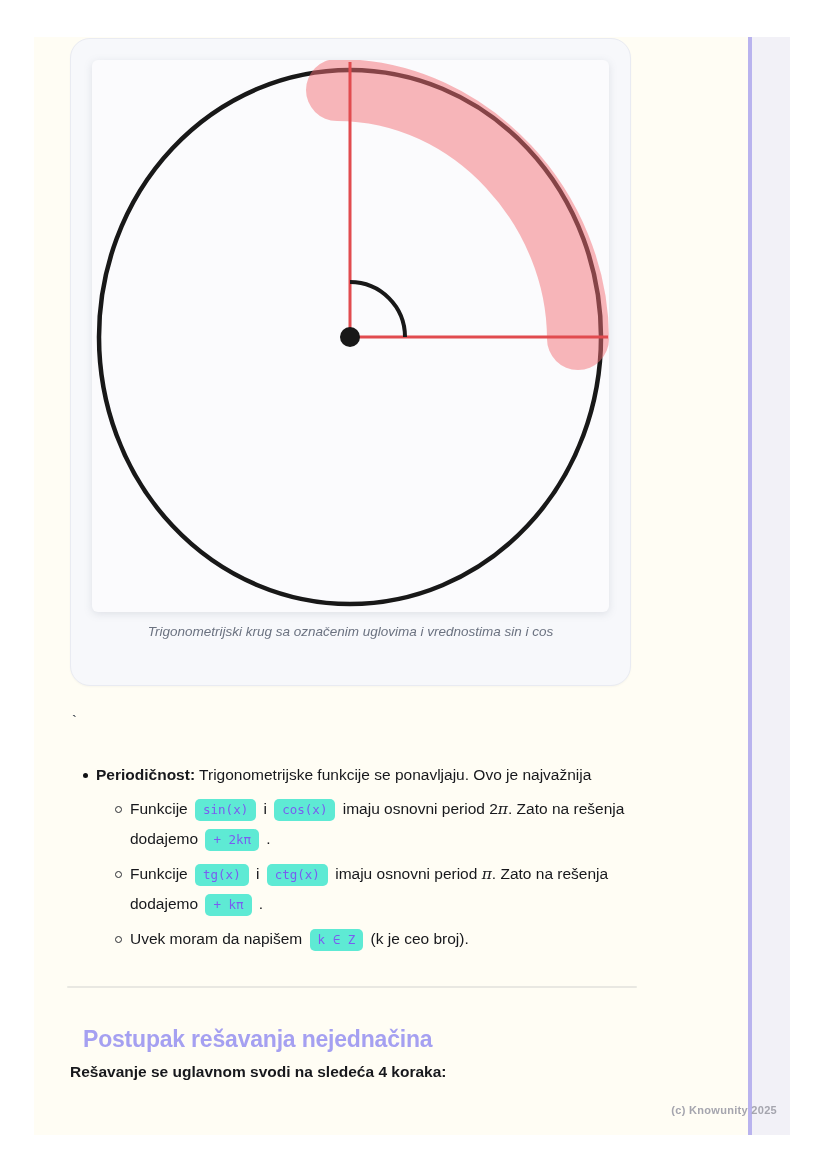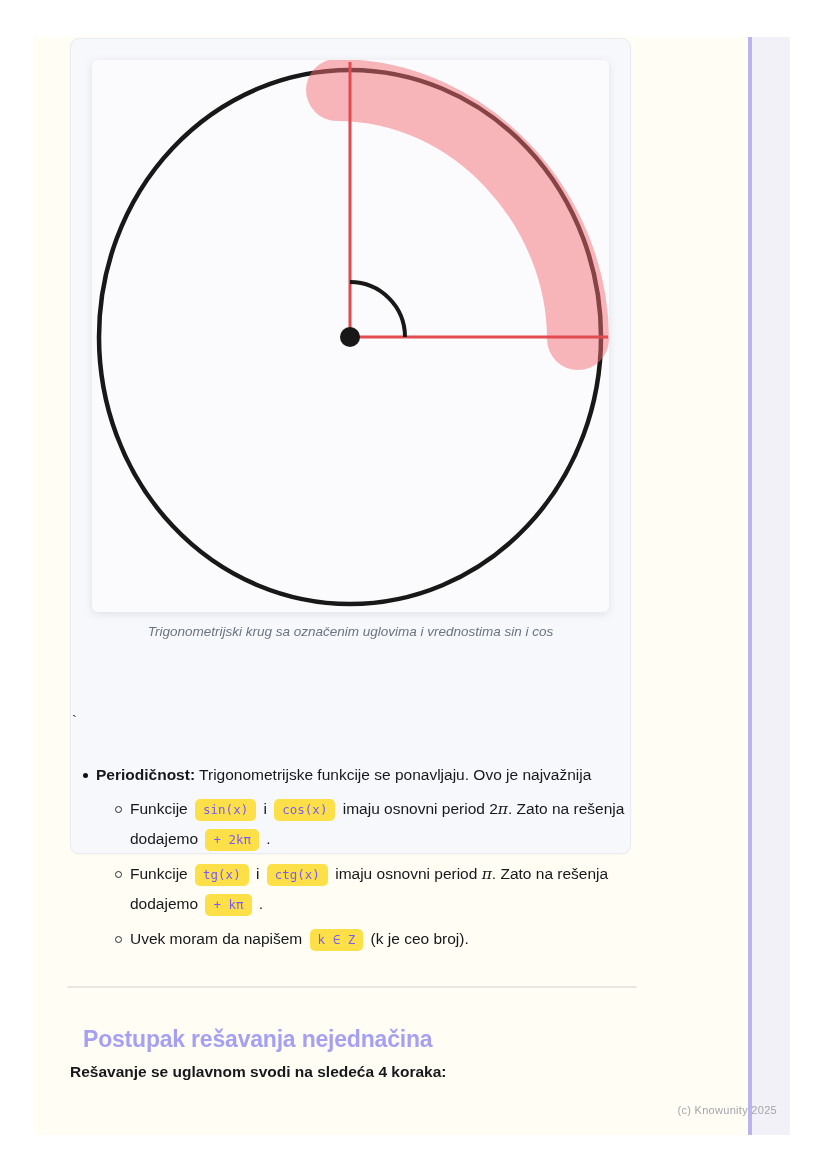--- a/index.html
+++ b/index.html
@@ -6,22 +6,22 @@
   body{
     width:828px;height:1171px;position:relative;overflow:hidden;
     background:#ffffff;
     font-family:"Liberation Sans",sans-serif;
   }
   .paper{position:absolute;left:34px;top:37px;width:714px;height:1098px;background:#fffdf4;}
   .scroll-thumb{position:absolute;left:748px;top:37px;width:4px;height:1098px;background:#b9b3ee;}
   .right-strip{position:absolute;left:752px;top:37px;width:38px;height:1098px;background:#f2f1f7;}
 
   .figure-card{
-    position:absolute;left:70px;top:38px;width:561px;height:816px;
-    background:#f7f8fb;border:1px solid #e9ebf2;border-radius:9px;
+    position:absolute;left:70px;top:38px;width:561px;height:648px;
+    background:#f7f8fb;border:1px solid #e9ebf2;border-radius:20px;
     box-sizing:border-box;box-shadow:0 1px 2px rgba(0,0,0,0.03);
   }
   .plot{
     position:absolute;left:21px;top:21px;width:517px;height:552px;
     background:#fbfbfd;border-radius:6px;
     box-shadow:0 2px 8px rgba(110,120,140,0.18);
   }
   .plot svg{display:block;width:517px;height:552px;}
   .figure-caption{
     position:absolute;left:0;top:584px;width:100%;text-align:center;
@@ -32,31 +32,31 @@
 
   .list{position:absolute;left:70px;top:761px;width:572px;color:#17181c;font-size:15.5px;}
   .li1{position:relative;padding-left:26px;line-height:28px;}
   .li1 .dot{position:absolute;left:13px;top:11.5px;width:5px;height:5px;border-radius:50%;background:#101114;}
   .b{font-weight:bold;text-align:right;}
   .sub{margin-top:5px;}
   .li2{position:relative;padding-left:60px;line-height:30px;margin-bottom:5px;}
   .li2 .ring{position:absolute;left:45px;top:12px;width:5px;height:5px;border:1.5px solid #2b2d33;border-radius:50%;background:transparent;}
   .chip{
     display:inline-block;font-family:"DejaVu Sans Mono",monospace;font-size:12.5px;line-height:1.25;
-    background:#fde047;color:#7a5cf0;padding:3px 8px;border-radius:5px;margin:0 3px;
+    background:#5eead4;color:#7a5cf0;padding:3px 8px;border-radius:5px;margin:0 3px;
     vertical-align:baseline;
   }
   .math{font-family:"DejaVu Serif",serif;font-style:italic;}
 
   .divider{position:absolute;left:67px;top:986px;width:570px;height:2px;background:#e9e8e2;border-radius:1px;}
   .heading{position:absolute;left:70px;top:1013px;font-size:23px;font-weight:bold;color:#a5a0f1;letter-spacing:-0.2px;}
   .para{position:absolute;left:70px;top:1063px;font-size:15.5px;color:#17181c;font-weight:bold;}
   .watermark{
     position:absolute;left:597px;top:1104px;width:180px;text-align:right;
-    font-size:11px;color:#a5a5ae;letter-spacing:0.3px;z-index:5;
+    font-size:11px;color:#a5a5ae;letter-spacing:0.3px;z-index:5;font-weight:bold;
   }
 </style>
 </head>
 <body>
 
 <div class="paper"></div>
 
 <div class="figure-card">
   <div class="plot">
     <svg viewBox="0 0 517 552" xmlns="http://www.w3.org/2000/svg">

